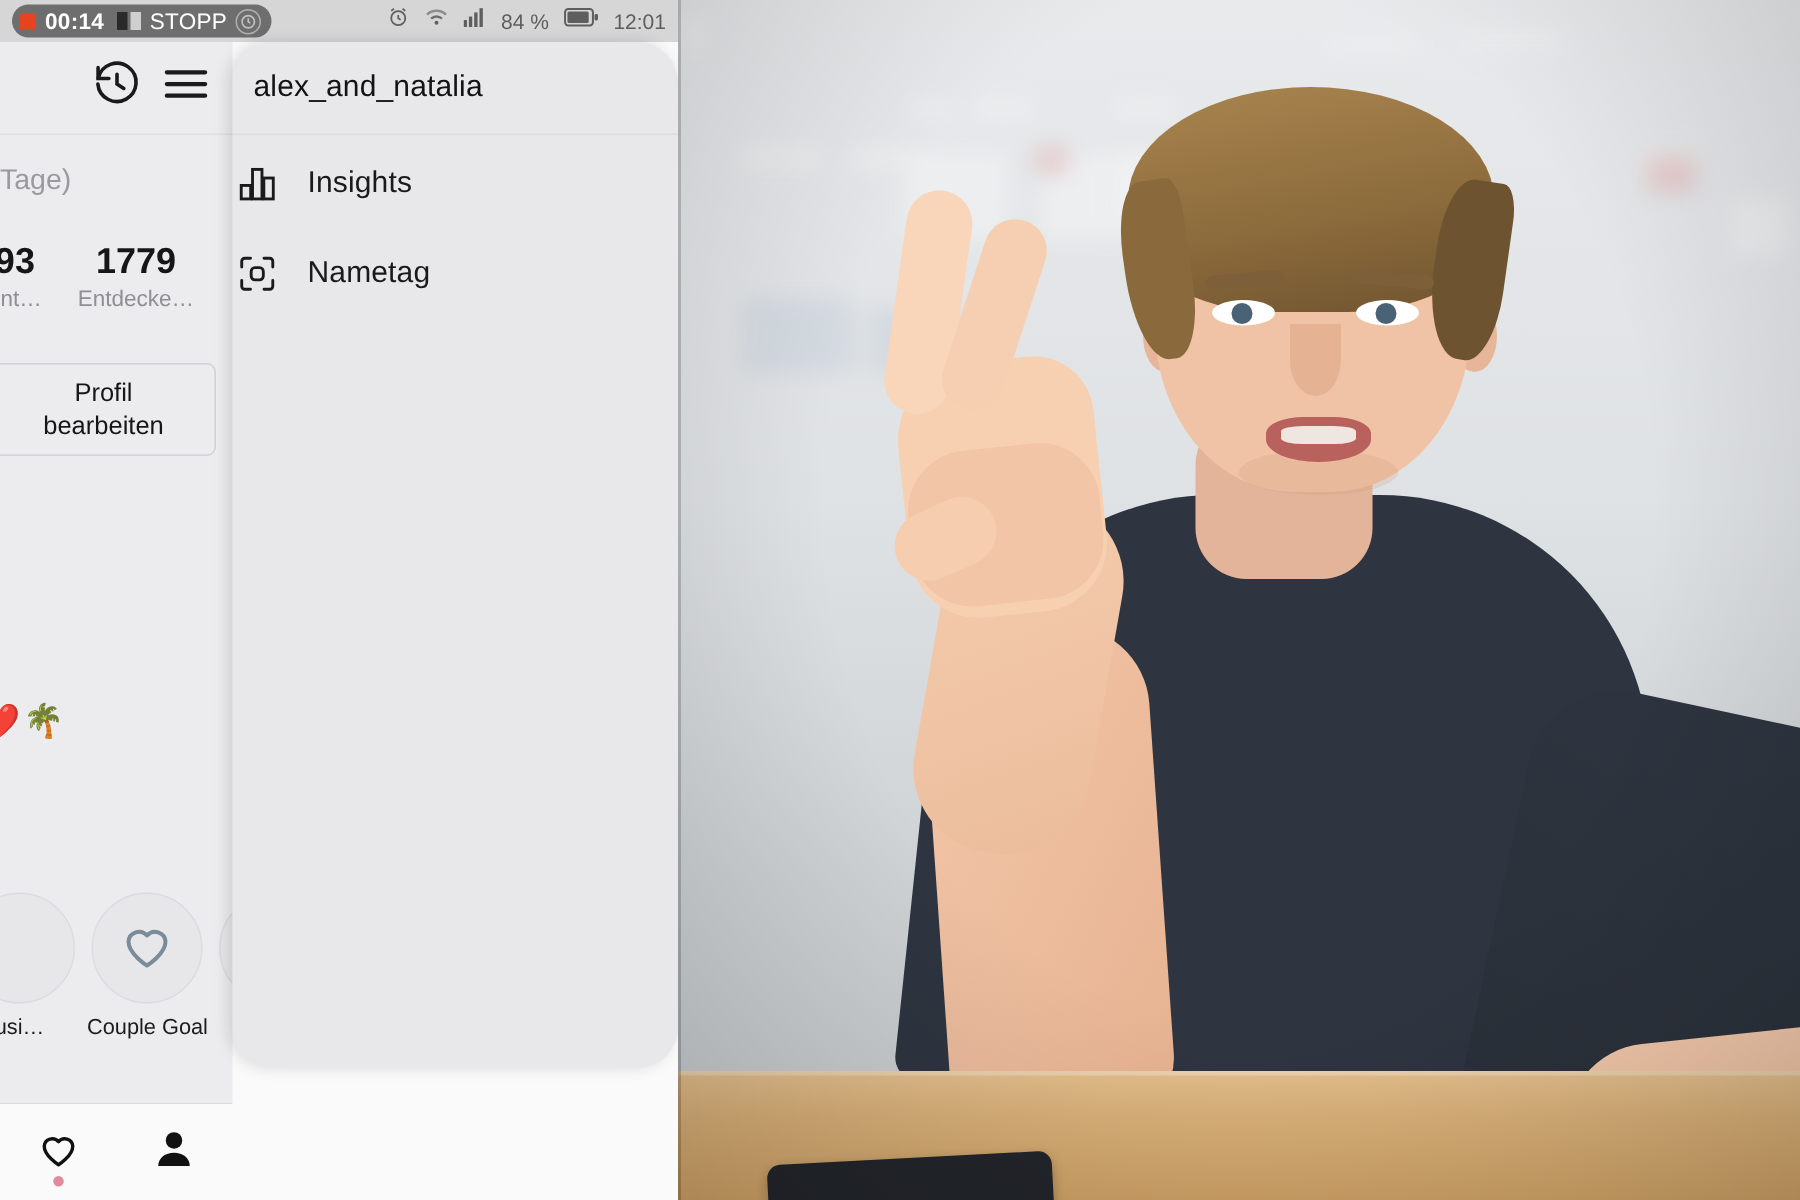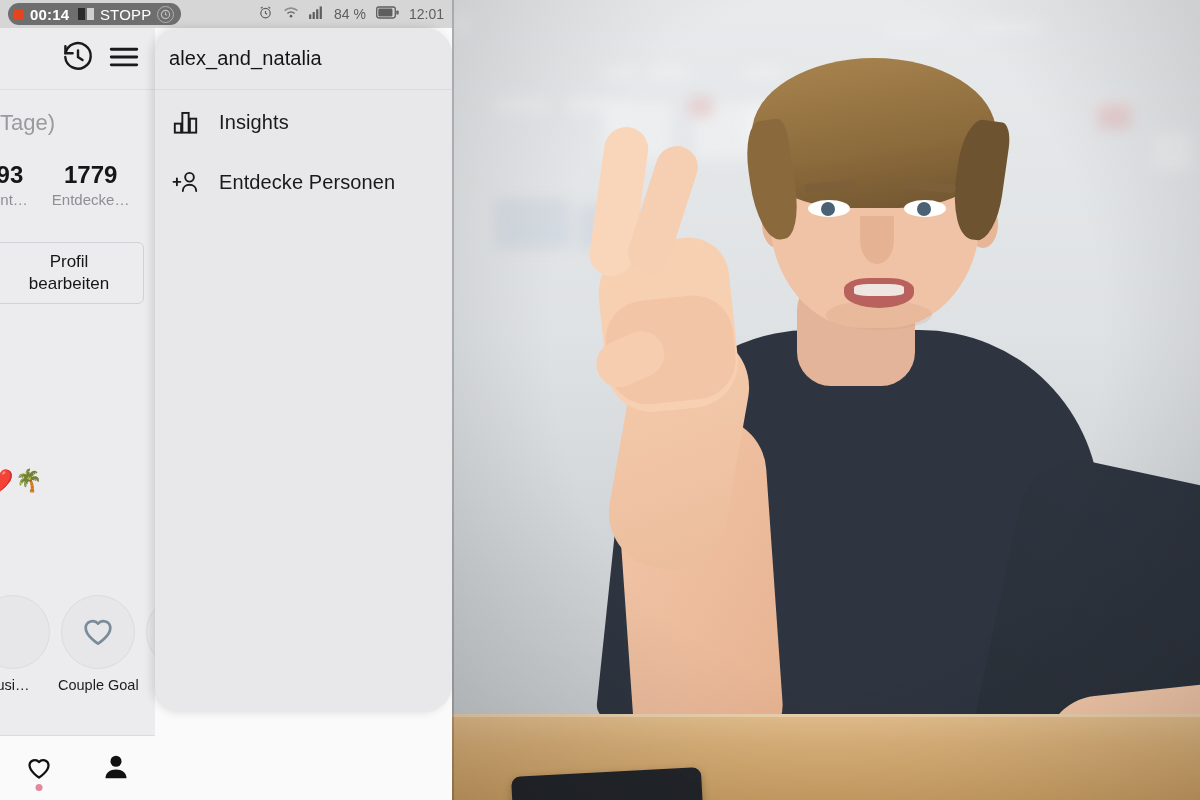--- a/index.html
+++ b/index.html
@@ -48,21 +48,21 @@
     position:absolute;left:0;top:28px;width:155px;height:62px;
     background:#ececee;display:flex;align-items:center;justify-content:flex-end;
     gap:12px;padding-right:14px;box-sizing:border-box;
     border-bottom:1px solid #dedee0;
   }
 
   .profile-col{
     position:absolute;left:0;top:90px;width:155px;height:645px;
     background:#ececee;overflow:hidden;
   }
-  .tage{position:absolute;left:0;top:20px;font-size:22px;color:#9a9a9e;}
+  .tage{position:absolute;left:0;top:20px;font-size:19px;color:#9a9a9e;}
   .stats{
     position:absolute;left:-8px;top:72px;width:160px;
     display:flex;gap:24px;align-items:flex-start;
   }
   .stat{display:flex;flex-direction:column;align-items:center;}
   .stat .num{font-size:24px;font-weight:bold;color:#161616;line-height:1.05;}
   .stat .lbl{font-size:15px;color:#8e8e93;margin-top:4px;white-space:nowrap;}
   .edit-btn{
     position:absolute;left:-6px;top:152px;width:148px;
     border:1px solid #d2d2d6;border-radius:6px;background:#ececee;
@@ -104,21 +104,21 @@
   }
   .menu-header{
     height:62px;display:flex;align-items:center;
     padding-left:14px;box-sizing:border-box;
     border-bottom:1px solid #dcdcde;
   }
   .menu-username{font-size:20px;color:#141414;font-weight:500;letter-spacing:.1px;}
   .menu-list{padding-top:2px;}
   .menu-item{
     height:60px;display:flex;align-items:center;gap:17px;
-    padding-left:14px;box-sizing:border-box;cursor:pointer;
+    box-sizing:border-box;cursor:pointer;
   }
   .menu-icon{width:33px;height:33px;display:flex;align-items:center;justify-content:center;flex:0 0 33px;}
   .menu-label{font-size:20px;color:#1a1a1a;letter-spacing:.1px;}
 
   .menu-footer{
     position:absolute;left:0;bottom:0;width:297px;height:62px;
     border-top:1px solid #dcdcde;
     display:flex;align-items:center;justify-content:center;
   }
   .settings-btn{
@@ -412,33 +412,35 @@
           <span class="menu-icon">
             <svg width="27" height="27" viewBox="0 0 24 24" fill="none" stroke="#1a1a1a" stroke-width="1.7">
               <rect x="2.5" y="13" width="5.6" height="8"></rect>
               <rect x="9.2" y="3.5" width="5.6" height="17.5"></rect>
               <rect x="15.9" y="8.6" width="5.6" height="12.4"></rect>
             </svg>
           </span>
           <span class="menu-label">Insights</span>
         </div>
 
-
-
-
         <div class="menu-item">
           <span class="menu-icon">
-            <svg width="29" height="29" viewBox="0 0 26 24" fill="none" stroke="#1a1a1a" stroke-width="1.7" stroke-linecap="round">
-              <path d="M2.2 11.4h6.2M5.3 8.3v6.2"></path>
-              <circle cx="16.6" cy="7.3" r="3.9"></circle>
-              <path d="M10.6 19.6c0-3.4 2.7-5.6 6-5.6s6 2.2 6 5.6"></path>
+            <svg width="27" height="27" viewBox="0 0 24 24" fill="none" stroke="#1a1a1a" stroke-width="1.7" stroke-linecap="round">
+              <path d="M2.8 8V4.6a1.8 1.8 0 0 1 1.8-1.8H8"></path>
+              <path d="M16 2.8h3.4a1.8 1.8 0 0 1 1.8 1.8V8"></path>
+              <path d="M21.2 16v3.4a1.8 1.8 0 0 1-1.8 1.8H16"></path>
+              <path d="M8 21.2H4.6a1.8 1.8 0 0 1-1.8-1.8V16"></path>
+              <rect x="8.4" y="8.4" width="7.2" height="7.2" rx="2.2"></rect>
             </svg>
           </span>
-          <span class="menu-label">Entdecke Personen</span>
-        </div>
+          <span class="menu-label">Nametag</span>
+        </div>
+
+
+
 
       </div>
 
     </div>
   </div>
 
   <div class="video">
     <div class="wall"></div>
     <div class="wall-blur">
       <div class="note" style="left:40px;top:96px;width:56px;height:16px;"></div>

